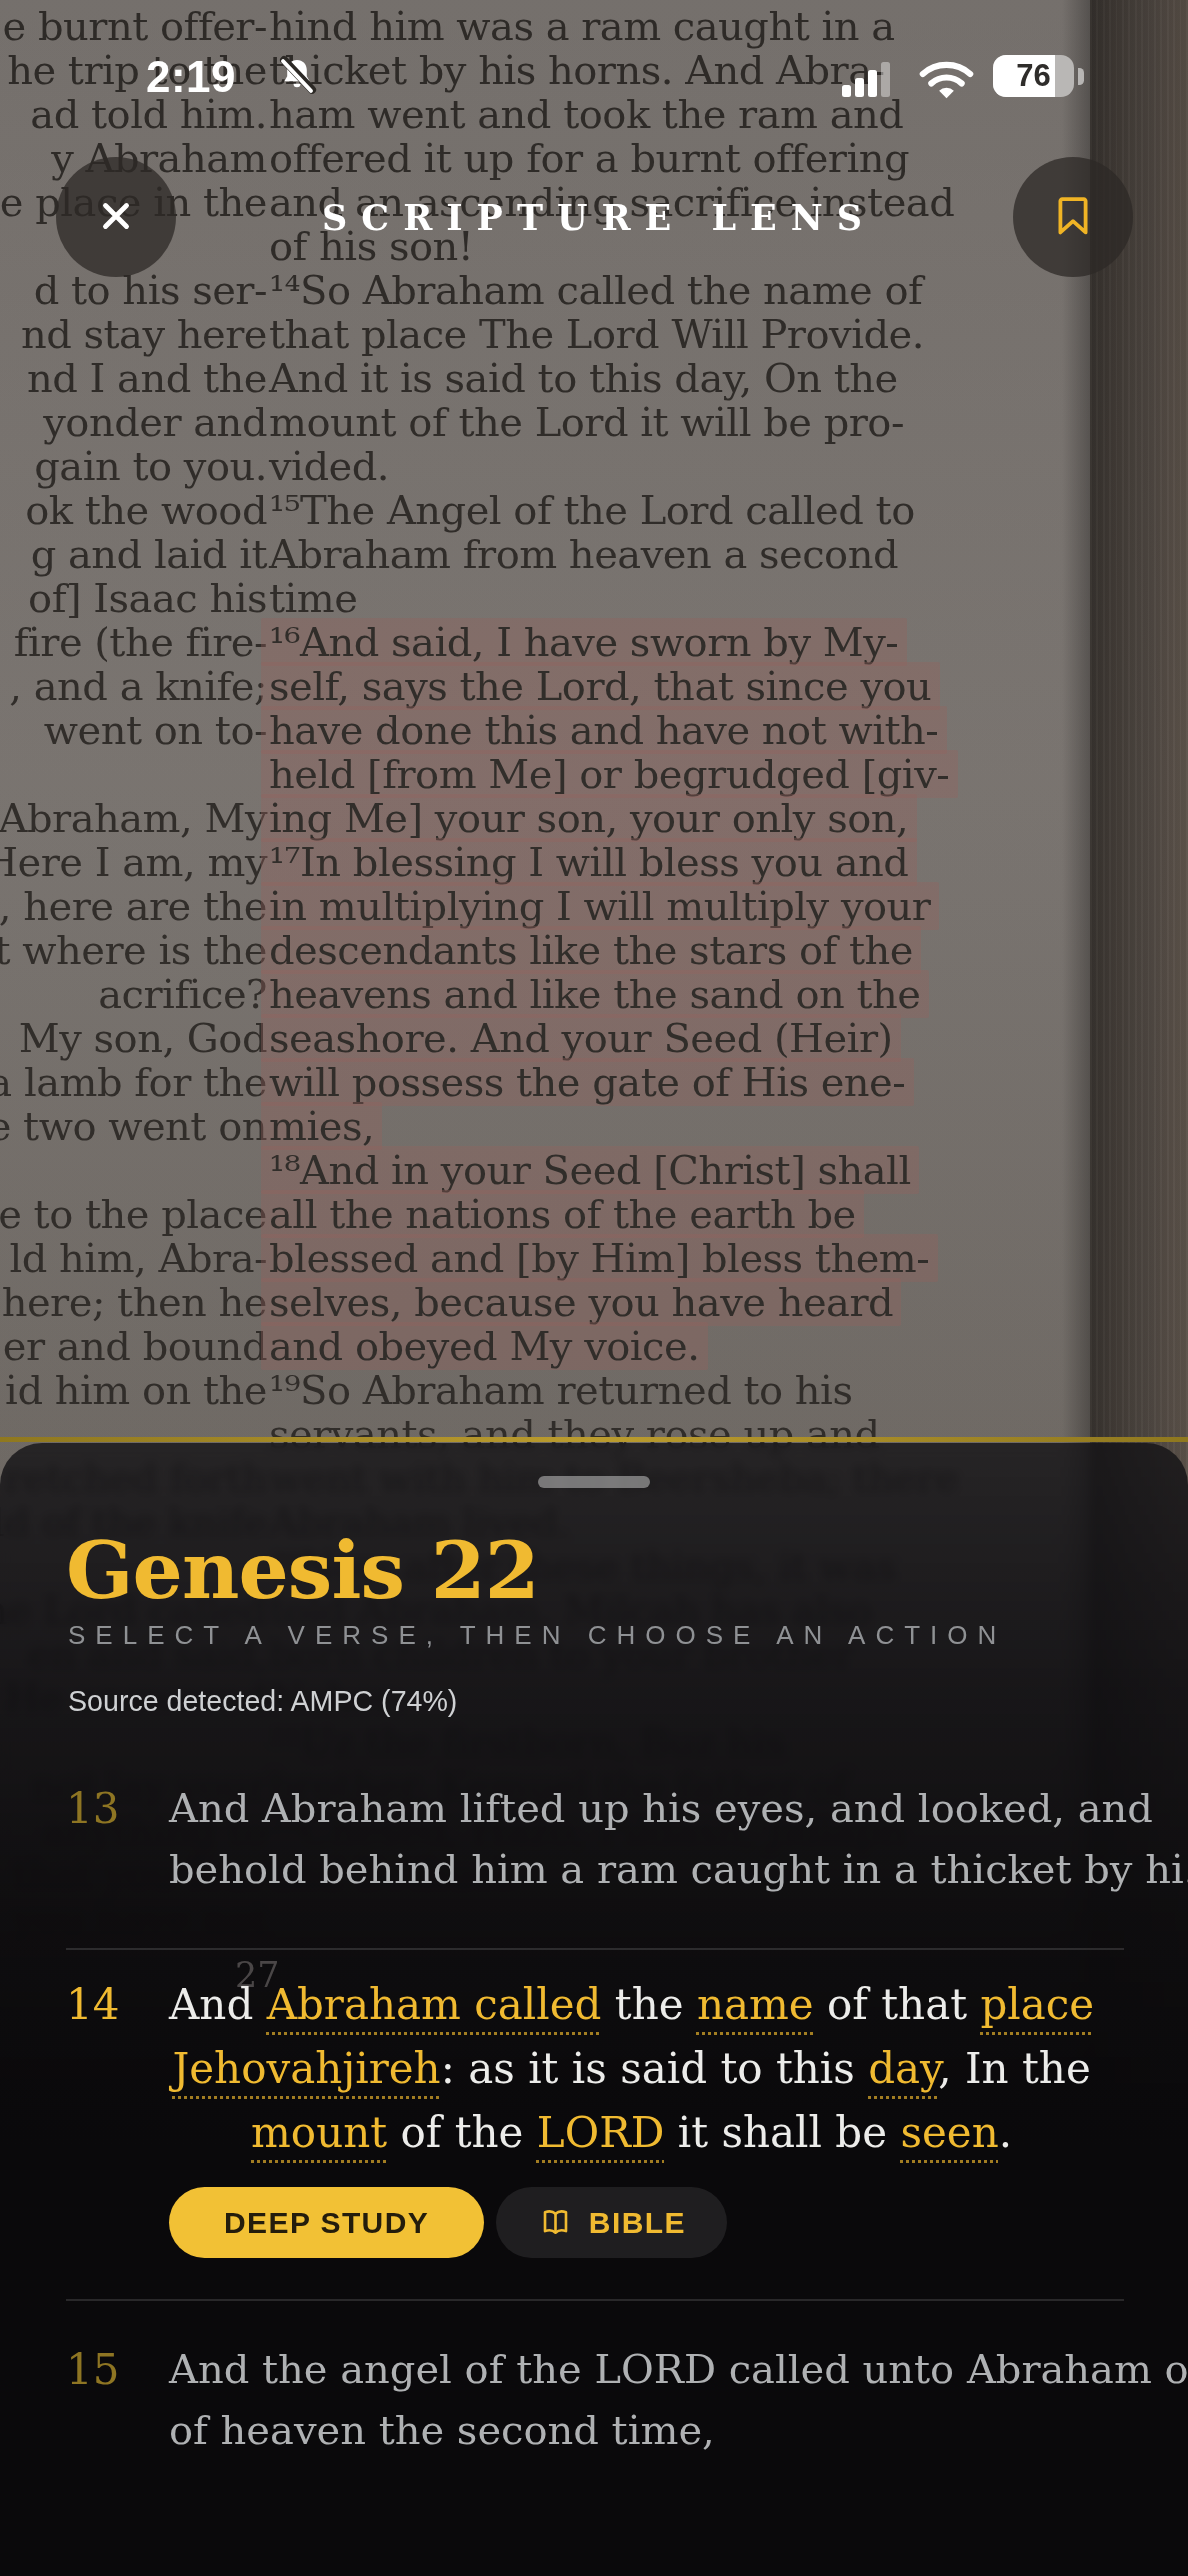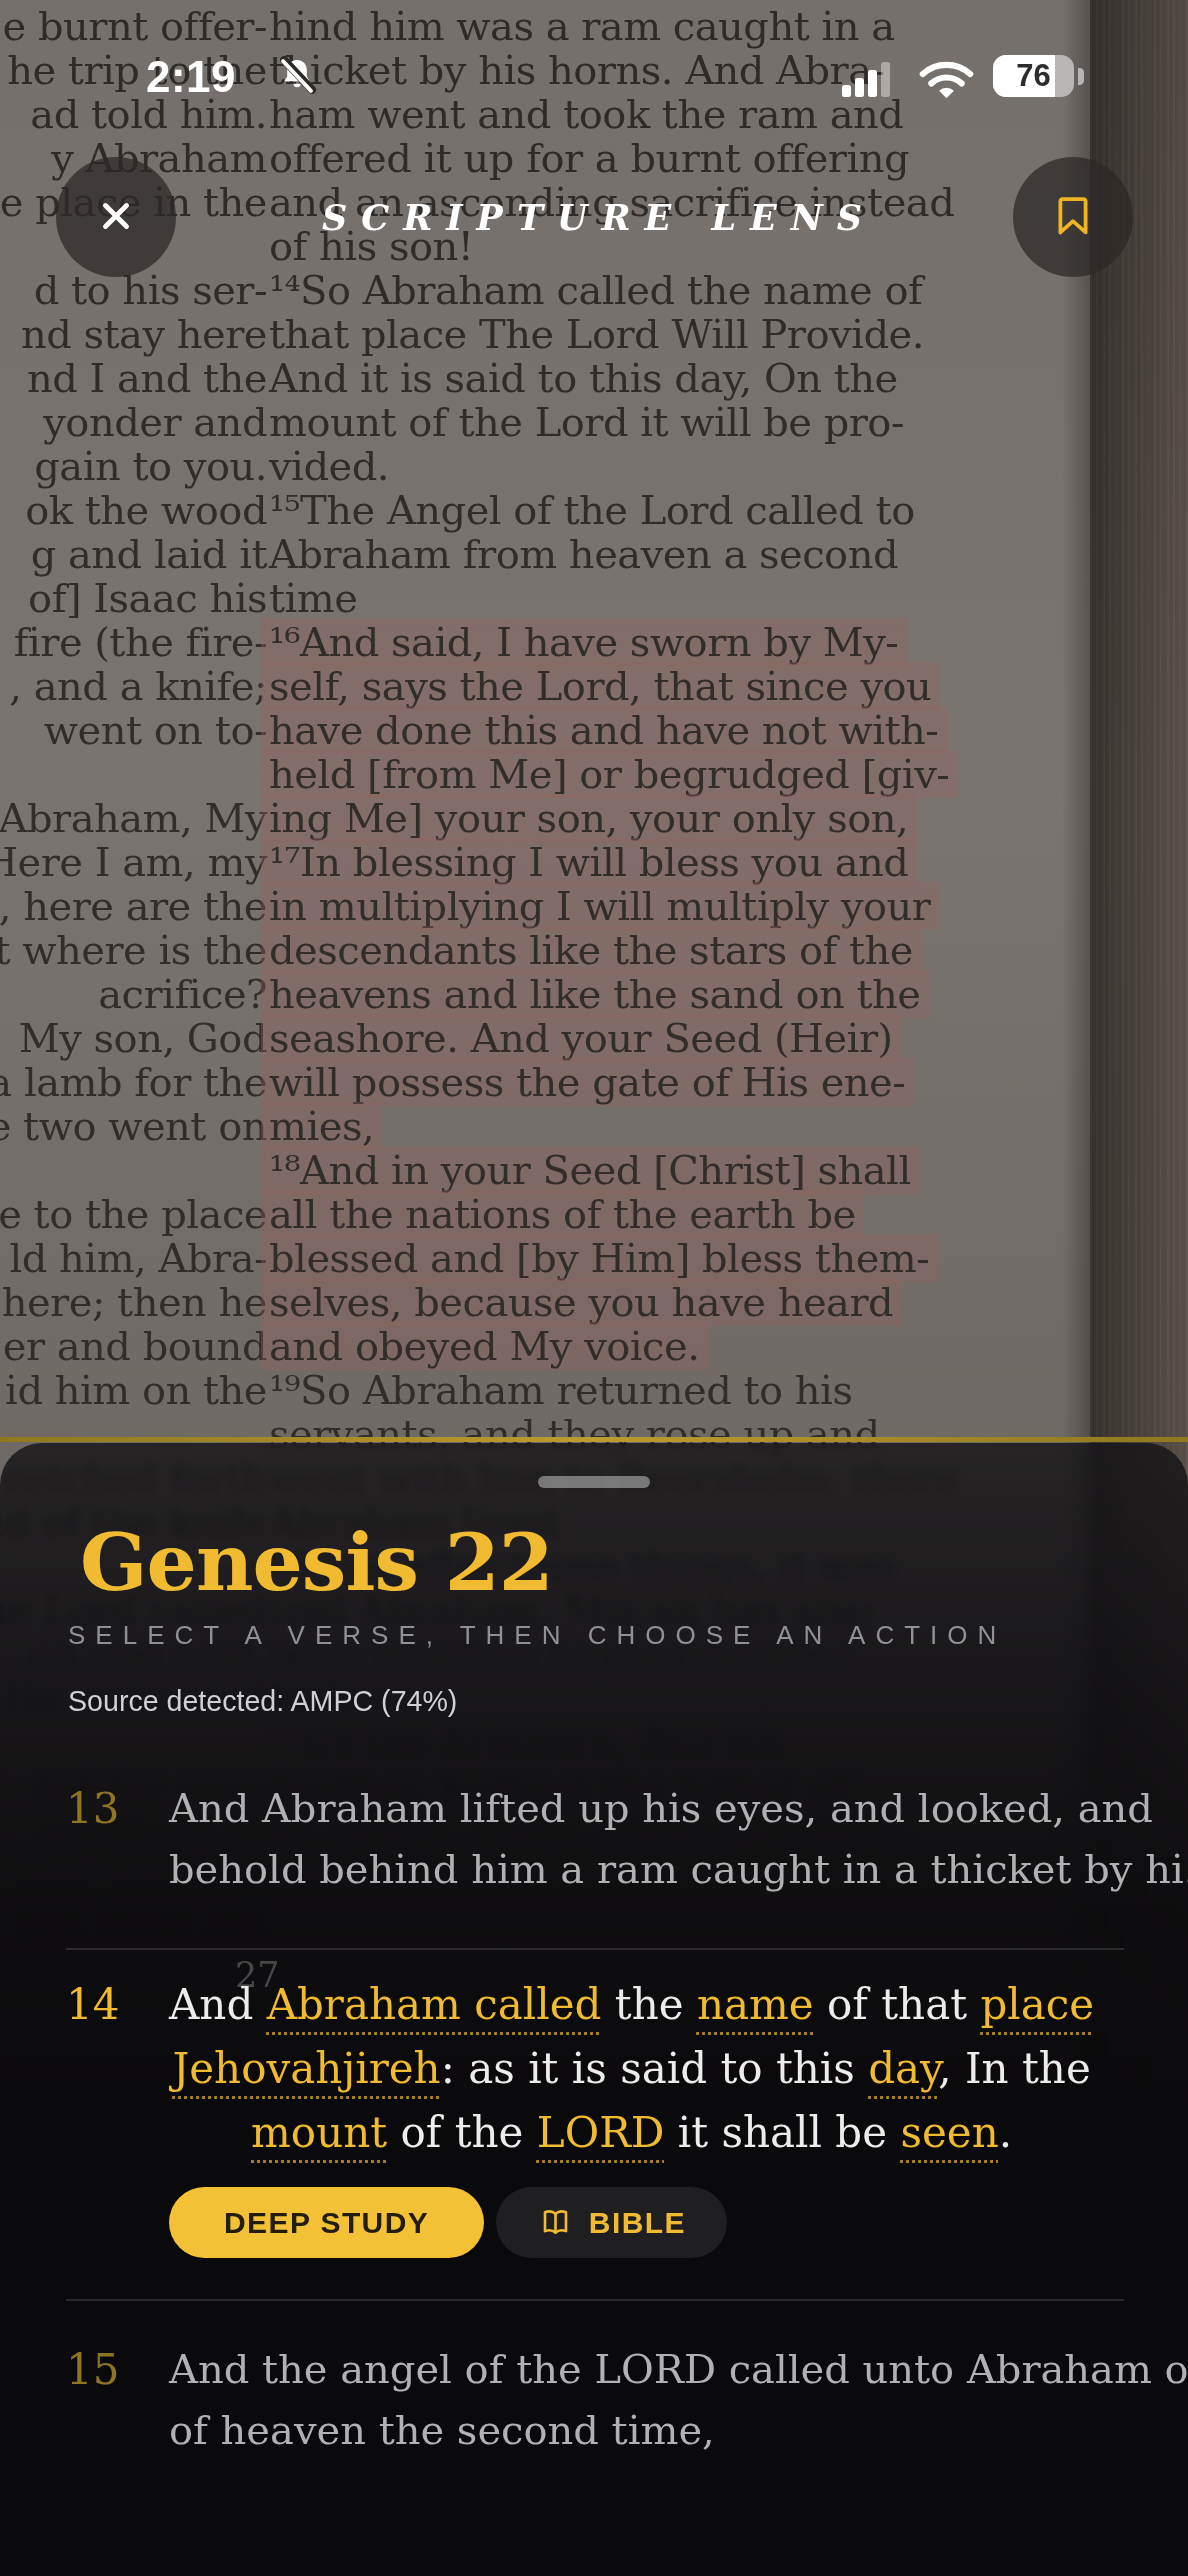--- a/index.html
+++ b/index.html
@@ -28,38 +28,38 @@
   .bell{position:absolute;left:276px;top:55px;}
   .sig{position:absolute;left:842px;top:61px;}
   .wifi{position:absolute;left:918px;top:59px;}
   .batt{position:absolute;left:993px;top:55px;width:81px;height:42px;border-radius:13px;background:#b9b7b5;overflow:hidden;}
   .batt .fill{position:absolute;left:0;top:0;bottom:0;width:76%;background:#fff;}
   .batt .pct{position:absolute;inset:0;display:flex;align-items:center;justify-content:center;
     font-size:31px;font-weight:bold;color:#2f2d2b;}
   .batt-nub{position:absolute;left:1078px;top:68px;width:6.4px;height:16.6px;border-radius:0 4.6px 4.6px 0;background:rgba(255,255,255,0.55);}
 
   
-  .hdr{position:absolute;top:157px;left:0;right:4px;height:120px;z-index:12;font-style:italic;}
+  .hdr{position:absolute;top:157px;left:0;right:4px;height:120px;z-index:12;}
   .circle-btn{position:absolute;top:0;width:120px;height:120px;border-radius:50%;
     background:rgba(44,41,38,0.74);display:flex;align-items:center;justify-content:center;border:none;padding:0;cursor:pointer;}
   .close-btn{left:56px;}
   .bookmark-btn{left:1013px;}
   .hdr-title{position:absolute;left:120px;right:120px;top:0;height:120px;display:flex;align-items:center;justify-content:center;
     color:#fff;font-size:35px;font-weight:600;letter-spacing:14px;text-indent:14px;font-family:"DejaVu Serif",serif;white-space:nowrap;}
 
   
   .goldline{position:absolute;top:1437px;left:0;width:100%;height:4.6px;z-index:5;
     background:linear-gradient(90deg,#8f781f,#bb9c2e 50%,#8f781f);}
   .sheet{position:absolute;top:1443px;left:0;right:0;bottom:0;z-index:6;border-radius:42px 42px 0 0;
     background:linear-gradient(180deg,rgba(20,19,22,0.80) 0%,rgba(15,14,17,0.90) 22%,rgba(12,11,13,0.965) 42%,rgba(10,9,11,1) 62%);
     -webkit-backdrop-filter:blur(4.6px);backdrop-filter:blur(4.6px);}
   .handle{position:absolute;left:50%;top:33px;transform:translateX(-50%);width:112px;height:12px;border-radius:6.4px;
     background:rgba(255,255,255,0.40);}
-  .sheet-title{position:absolute;left:66px;top:76px;font-size:79px;line-height:87px;font-weight:bold;
-    color:#F0BA31;letter-spacing:-0.9px;margin-left:14px;}
+  .sheet-title{position:absolute;left:66px;top:84px;font-size:79px;line-height:87px;font-weight:bold;
+    color:#F0BA31;letter-spacing:-0.9px;}
   .sheet-sub{position:absolute;left:68px;top:177px;font-size:26px;letter-spacing:10px;color:#8F9194;
     font-family:"Liberation Sans",sans-serif;white-space:nowrap;}
   .sheet-src{position:absolute;left:68px;top:242px;font-size:28.6px;color:#CFD1D3;font-family:"Liberation Sans",sans-serif;}
   .bg27{position:absolute;left:235px;top:512px;font-size:35px;color:rgba(215,210,204,0.30);}
 
   .v{position:absolute;left:0;right:0;}
   .v13{top:335px;} .v14{top:530px;} .v15{top:896px;}
   .vnum{position:absolute;left:66px;top:0;font-size:42px;line-height:61px;color:#8E7523;}
   .v14 .vnum{line-height:64px;}
   .sel .vnum{color:#F0BA31;}

